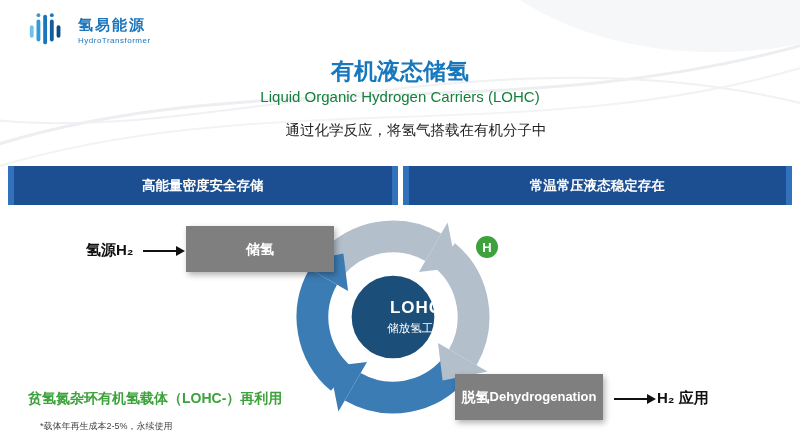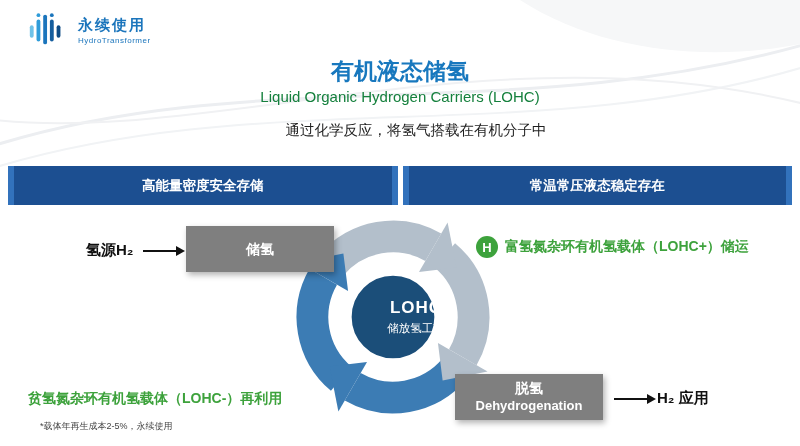--- a/index.html
+++ b/index.html
@@ -36,21 +36,21 @@
 
   
   .cycle { left:287px; top:211px; width:212px; height:212px; z-index:1; }
   .cycle-center-label { left:416px; top:317px; transform:translate(-50%,-50%); text-align:center; color:#fff; z-index:2; }
   .cycle-center-title { font-size:17px; font-weight:bold; letter-spacing:1px; }
   .cycle-center-sub   { font-size:11.5px; margin-top:3px; }
 
   
   .process-box {
     width:148px; height:46px; background:#7F7F7F; color:#fff;
-    display:flex; flex-direction:column; align-items:center; justify-content:center;
+    display:flex; flex-direction:row; align-items:center; justify-content:center;
     box-shadow:2px 3px 6px rgba(0,0,0,0.3); z-index:2;
   }
   .box-hydro   { left:186px; top:226px; }
   .box-dehydro { left:455px; top:374px; }
   .process-zh { font-size:14px; font-weight:bold; line-height:1.3; }
   .process-en { font-size:13px; font-weight:bold; line-height:1.3; }
 
   
   .arrow { display:inline-block; width:34px; height:2px; background:#111; position:relative; }
   .arrow::after {
@@ -90,21 +90,21 @@
     <svg width="44" height="40" viewBox="0 0 46 40">
       <circle cx="13" cy="4.5" r="2" fill="#2F9CD9"></circle>
       <circle cx="27" cy="4.5" r="2" fill="#1B75BC"></circle>
       <rect x="4" y="15" width="4" height="13" rx="2" fill="#6FC2E8"></rect>
       <rect x="11" y="9" width="4" height="23" rx="2" fill="#2F9CD9"></rect>
       <rect x="18" y="4" width="4" height="31" rx="2" fill="#1B75BC"></rect>
       <rect x="25" y="9" width="4" height="23" rx="2" fill="#155E9E"></rect>
       <rect x="32" y="15" width="4" height="13" rx="2" fill="#0E4C86"></rect>
     </svg>
     <div class="logo-text">
-      <span class="logo-name">永续使用</span>
+      <span class="logo-name">氢易能源</span>
       <span class="logo-tagline">HydroTransformer</span>
     </div>
   </div>
 
   <div class="abs title">有机液态储氢</div>
   <div class="abs subtitle">Liquid Organic Hydrogen Carriers (LOHC)</div>
   <div class="abs desc">通过化学反应，将氢气搭载在有机分子中</div>
 
   <div class="abs bars">
     <div class="bar">高能量密度安全存储</div>
@@ -134,21 +134,20 @@
     <span class="h2source-label">氢源H₂</span>
     <span class="arrow"></span>
   </div>
 
   <div class="abs process-box box-hydro">
     <span class="process-zh">储氢</span>
   </div>
 
   <div class="abs lohcplus">
     <span class="h-badge">H</span>
-    <span class="green-text">富氢氮杂环有机氢载体（LOHC+）储运</span>
   </div>
 
   <div class="abs process-box box-dehydro">
     <span class="process-zh">脱氢</span>
     <span class="process-en">Dehydrogenation</span>
   </div>
 
   <div class="abs h2app">
     <span class="arrow"></span>
     <span class="h2app-label">H₂ 应用</span>

